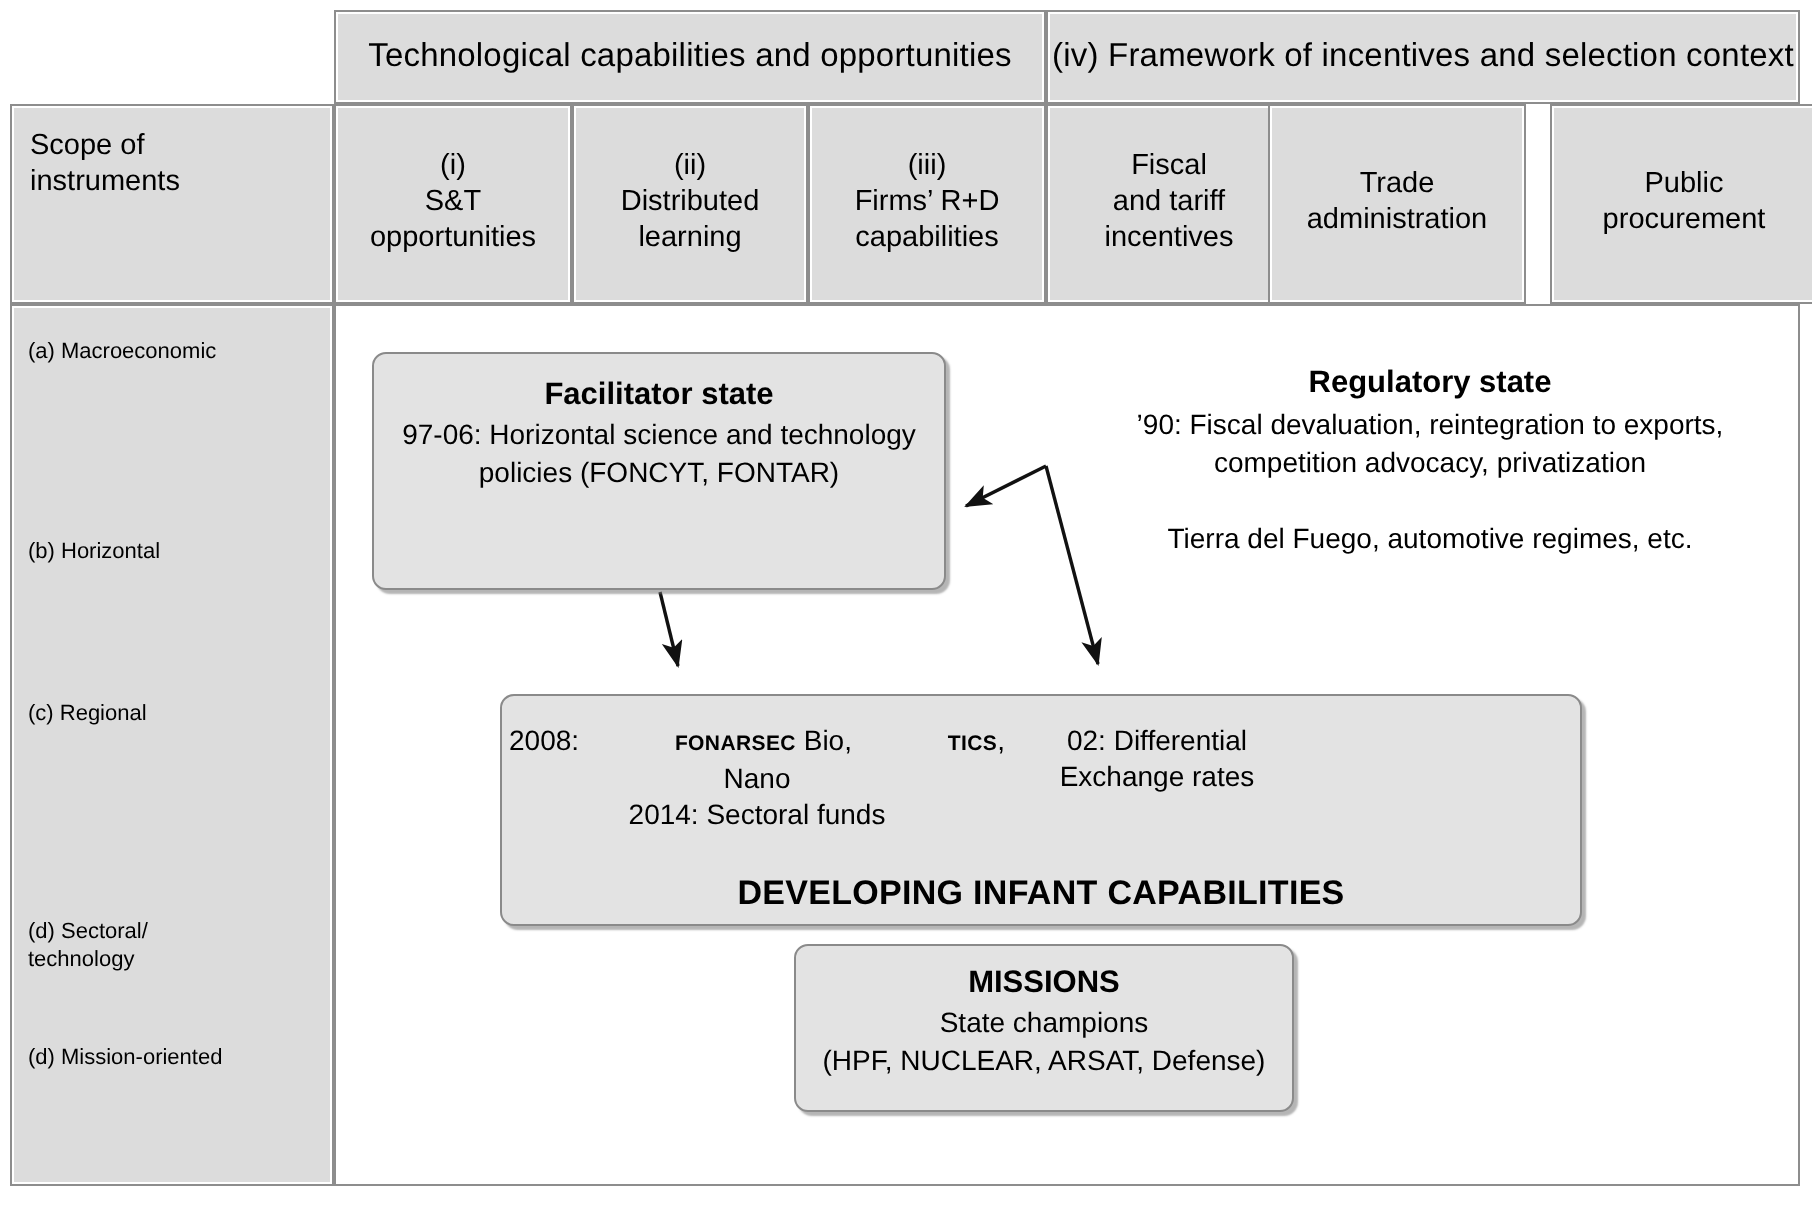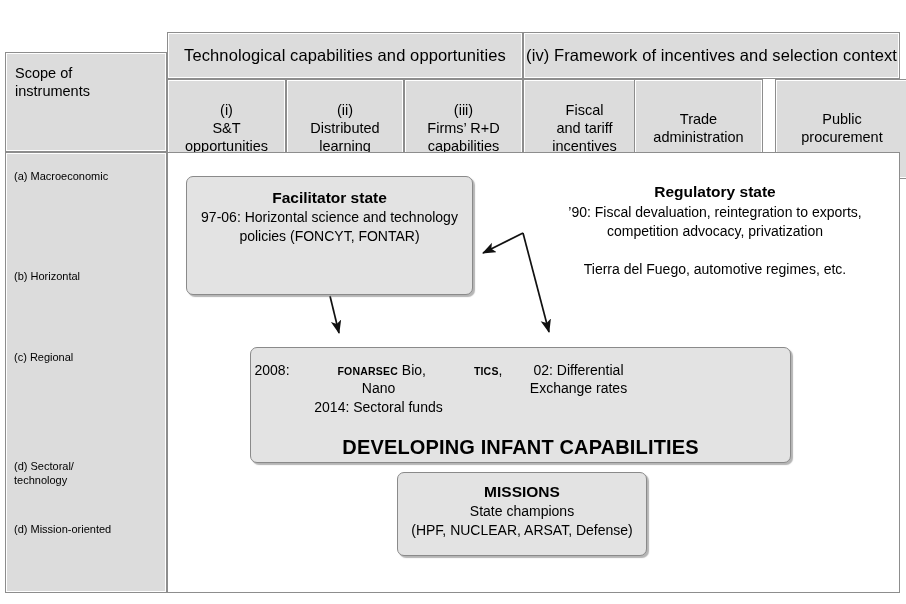--- a/index.html
+++ b/index.html
@@ -39,21 +39,21 @@
     display: flex;
   }
   .cell.shaded { background: #dcdcdc; }
   .cell.plain  { background: #ffffff; }
 
   .cell .txt {
     width: 100%;
     line-height: 1.22;
   }
 
-  .c-center { align-items: center; justify-content: flex-start; text-align: center; margin-top: 27px; }
+  .c-center { align-items: center; justify-content: flex-start; text-align: center; }
   .c-left   { align-items: flex-start; justify-content: flex-start; text-align: left; }
 
   
   #hdr-tech  { left: 162px;  top: 0px;   width: 356px; height: 47px; }
   #hdr-frame { left: 518px;  top: 0px;   width: 377px; height: 47px; }
 
   
   #hdr-scope { left: 0px;    top: 47px;  width: 162px; height: 100px; }
   #hdr-i     { left: 162px;  top: 47px;  width: 119px; height: 100px; }
   #hdr-ii    { left: 281px;  top: 47px;  width: 118px; height: 100px; }
@@ -135,21 +135,21 @@
     padding-top: 13px;
     box-sizing: border-box;
   }
   .dev-col { text-align: center; }
   .dev-col.c1 { flex: 0 0 255px; }
   .dev-col.c2 { flex: 0 0 145px; }
   .dev-col.c3 { flex: 1 1 auto; }
   .dev-foot {
     width: 100%;
     text-align: center;
-    font-size: 20px;
+    font-size: 17px;
     font-weight: bold;
     letter-spacing: .15px;
     padding-top: 20px;
   }
   .smallcaps {
     font-size: 10.5px;
     letter-spacing: .2px;
     font-weight: bold;
     margin-left: 44px;
   }

